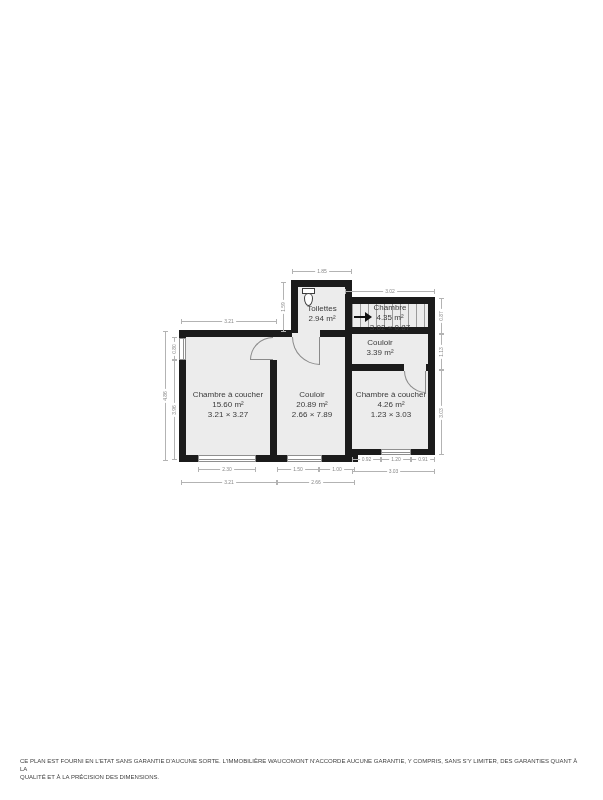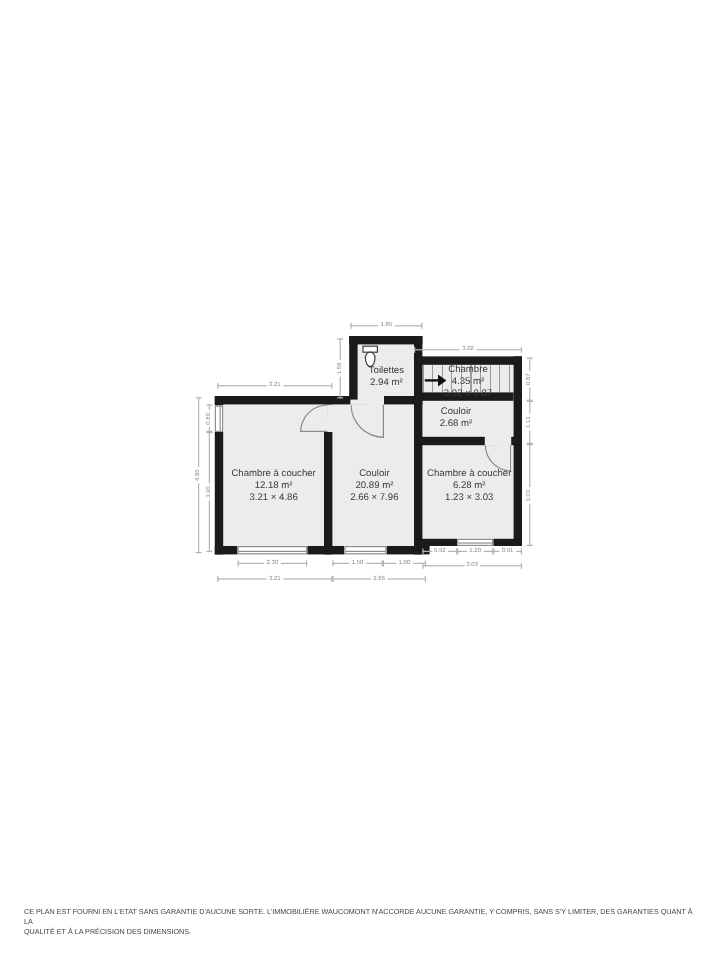--- a/index.html
+++ b/index.html
@@ -88,35 +88,35 @@
     <div>Toilettes</div>
     <div>2.94 m²</div>
   </div>
   <div class="room-label" style="left:390px;top:303px">
     <div>Chambre</div>
     <div>4.35 m²</div>
     <div>3.02 × 0.87</div>
   </div>
   <div class="room-label" style="left:380px;top:338px">
     <div>Couloir</div>
-    <div>2.68 m²</div>
+    <div>3.39 m²</div>
   </div>
   <div class="room-label" style="left:228px;top:390px">
     <div>Chambre à coucher</div>
-    <div>12.18 m²</div>
-    <div>3.21 × 4.86</div>
+    <div>15.60 m²</div>
+    <div>3.21 × 3.27</div>
   </div>
   <div class="room-label" style="left:312px;top:390px">
     <div>Couloir</div>
     <div>20.89 m²</div>
-    <div>2.66 × 7.96</div>
+    <div>2.66 × 7.89</div>
   </div>
   <div class="room-label" style="left:391px;top:390px">
     <div>Chambre à coucher</div>
-    <div>6.28 m²</div>
+    <div>4.26 m²</div>
     <div>1.23 × 3.03</div>
   </div>
 
   <div class="dim h" style="left:292px;top:271px;width:60px">
     <span class="dlabel">1.85</span>
   </div>
   <div class="dim h" style="left:345px;top:291px;width:90px">
     <span class="dlabel">3.02</span>
   </div>
   <div class="dim h" style="left:181px;top:321px;width:96px">

